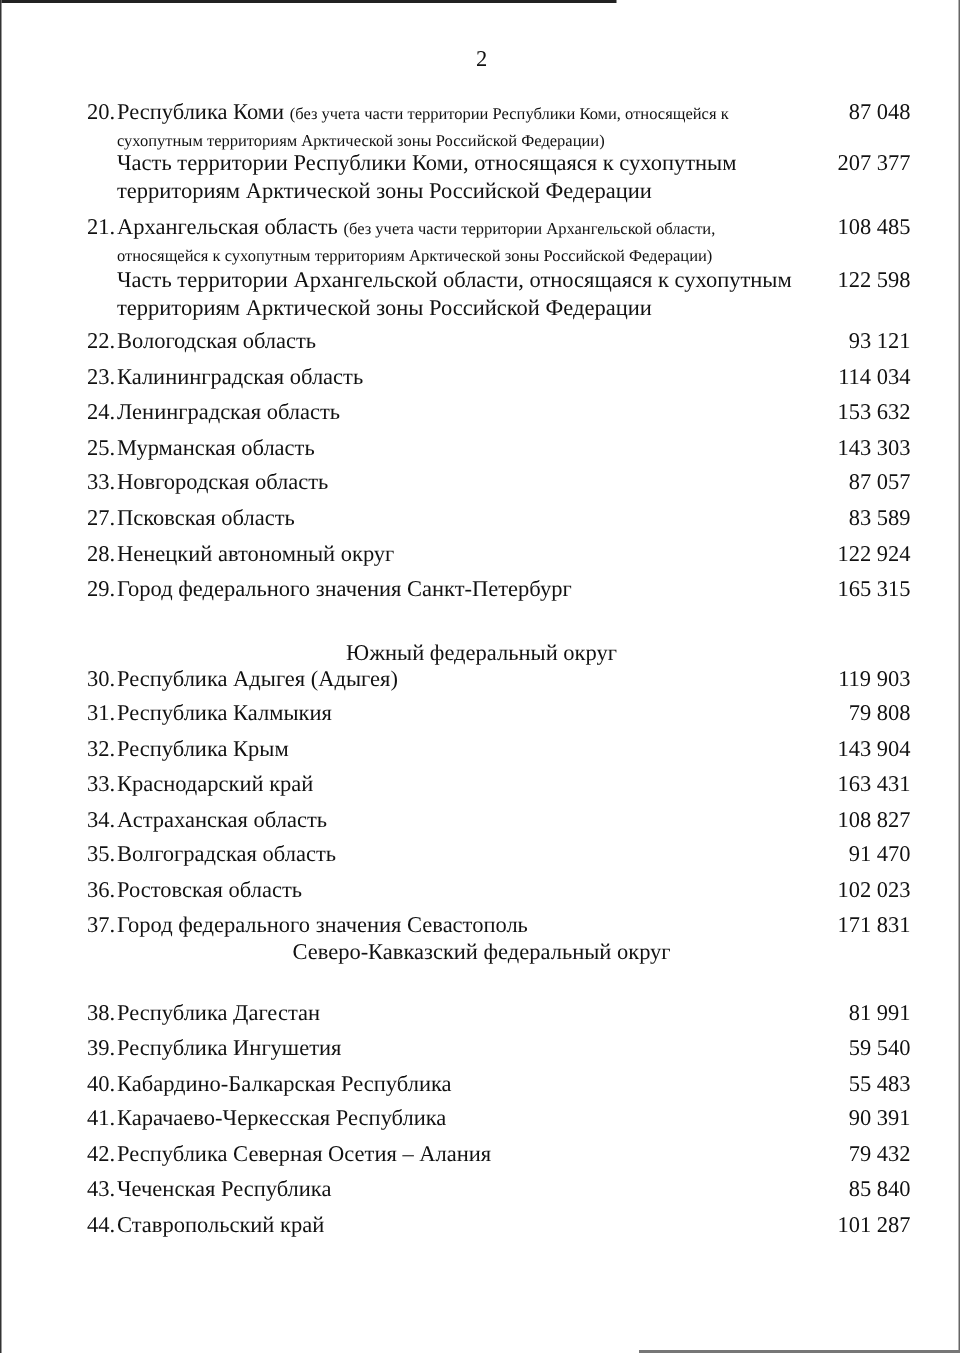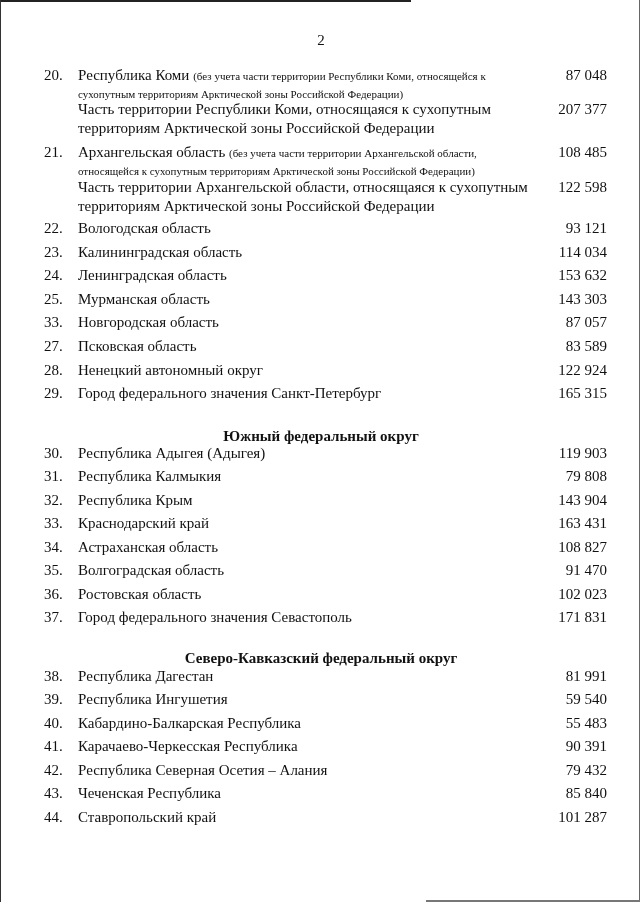--- a/index.html
+++ b/index.html
@@ -13,27 +13,27 @@
       border-left: 1px solid #333; border-right: 1px solid #666;
       box-sizing: border-box;
     }
     .topline { position: absolute; left: 0; top: 0; width: 410px; height: 2px; background: #222; }
     .botline { position: absolute; left: 425px; bottom: 0; width: 215px; height: 2px; background: #777; }
     .page-num {
       position: absolute; left: 0; width: 640px; top: 32px;
       text-align: center; font-size: 15px;
     }
     .row { position: absolute; left: 0; width: 640px; font-size: 15px; line-height: 18px; }
-    .num { position: absolute; left: 43px; width: 30px; }
+    .num { position: absolute; left: 57px; width: 30px; }
     .name { position: absolute; left: 77px; width: 455px; }
     .name .note { font-size: 11px; line-height: 16px; }
     .val { position: absolute; right: 34px; text-align: left; white-space: nowrap; }
     .section {
       position: absolute; left: 0; width: 640px; text-align: center;
-      font-weight: bold; font-size: 15px; line-height: 18px;
+      font-weight: normal; font-size: 15px; line-height: 18px;
     }
     .sub .name { line-height: 19px; font-family: Liberation Serif, serif; }
   </style>
 </head>
 <body>
 
 <div class="page">
   <div class="topline"></div>
   <div class="botline"></div>
 
@@ -136,21 +136,21 @@
     <span class="num">36.</span>
     <span class="name">Ростовская область</span>
     <span class="val">102 023</span>
   </div>
   <div class="row" style="top:608px;">
     <span class="num">37.</span>
     <span class="name">Город федерального значения Севастополь</span>
     <span class="val">171 831</span>
   </div>
 
-  <div class="section" style="top:649px;">Северо-Кавказский федеральный округ</div>
+  <div class="section" style="top:626px;">Северо-Кавказский федеральный округ</div>
   <div class="row" style="top:667px;">
     <span class="num">38.</span>
     <span class="name">Республика Дагестан</span>
     <span class="val">81 991</span>
   </div>
   <div class="row" style="top:690px;">
     <span class="num">39.</span>
     <span class="name">Республика Ингушетия</span>
     <span class="val">59 540</span>
   </div>

